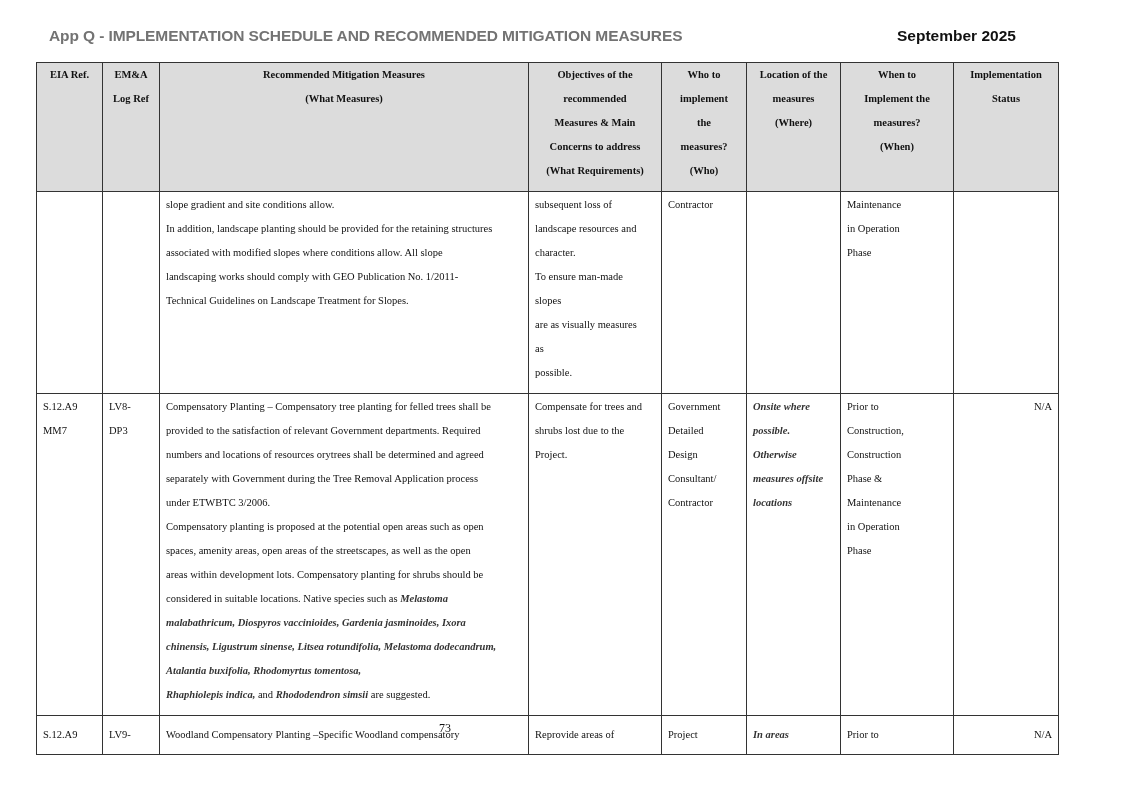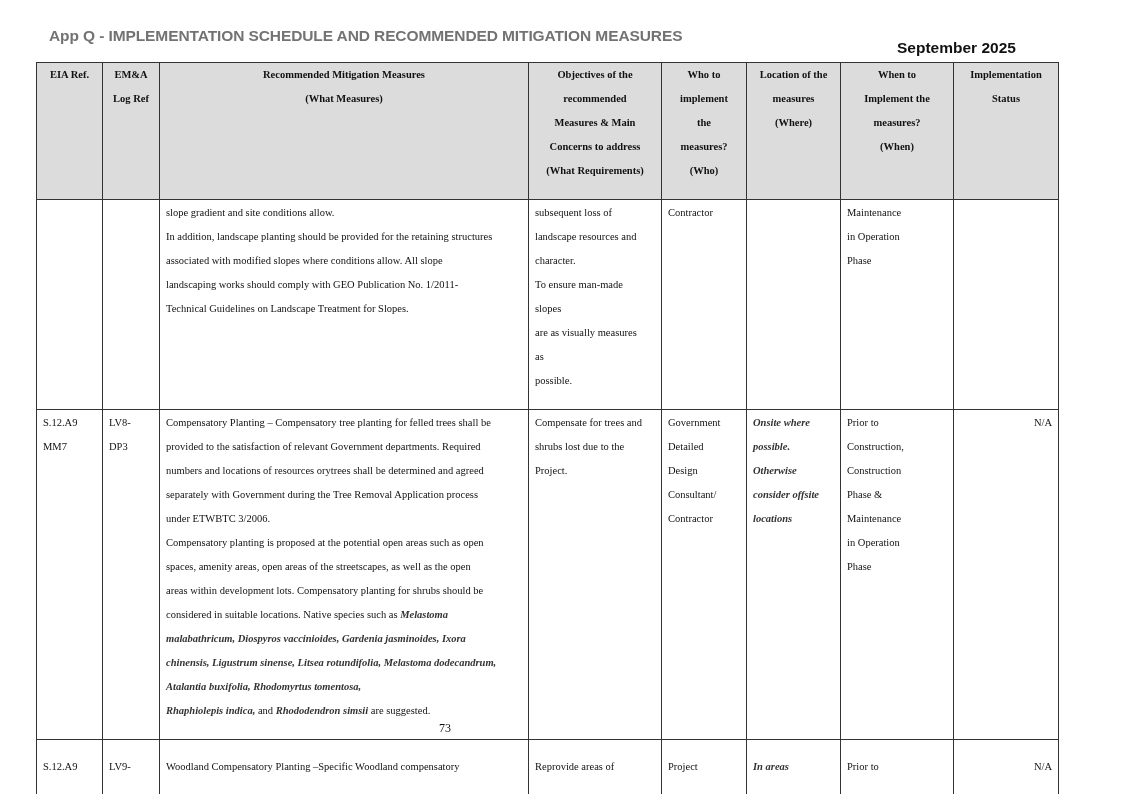--- a/index.html
+++ b/index.html
@@ -4,32 +4,32 @@
 <style>
   html, body { margin: 0; padding: 0; background: #ffffff; }
   body { width: 1123px; height: 794px; position: relative; overflow: hidden; }
   .hdr-title {
     position: absolute; left: 49px; top: 27px;
     font-family: "Liberation Sans", sans-serif; font-weight: bold; font-size: 15.5px; color: #737373;
     letter-spacing: -0.1px;
   }
   .hdr-date {
     position: absolute; left: 897px; top: 27px;
-    font-family: "Liberation Sans", sans-serif; font-weight: bold; font-size: 15.5px; color: #111; margin-top: 12px;
+    font-family: "Liberation Sans", sans-serif; font-weight: bold; font-size: 15.5px; color: #111;
   }
   table.sched {
     position: absolute; left: 36px; top: 62px;
     border-collapse: collapse; table-layout: fixed;
     width: 1022px;
     font-family: "Liberation Serif", serif; font-size: 10.5px; color: #111;
   }
   table.sched td, table.sched th {
     border: 1.5px solid #333;
     vertical-align: top;
-    padding: 16px 6px;
+    padding: 8px 6px;
     line-height: 24px;
   }
   table.sched th {
     background: #dcdcdc; font-weight: bold; text-align: center; padding-top: 0;
     height: 118px;
   }
   .line { display: block; white-space: nowrap; }
   .it { font-style: italic; color: #333; font-weight: bold; }
   .center { text-align: right; }
   tr.r1 td { height: 192px; padding-top: 1px; margin-left: 44px; }
@@ -168,21 +168,21 @@
         <span class="line">Government</span>
         <span class="line">Detailed</span>
         <span class="line">Design</span>
         <span class="line">Consultant/</span>
         <span class="line">Contractor</span>
       </td>
       <td>
         <span class="line it">Onsite where</span>
         <span class="line it">possible.</span>
         <span class="line it">Otherwise</span>
-        <span class="line it">consider offsite</span>
+        <span class="line it">measures offsite</span>
         <span class="line it">locations</span>
       </td>
       <td>
         <span class="line">Prior to</span>
         <span class="line">Construction,</span>
         <span class="line">Construction</span>
         <span class="line">Phase &amp;</span>
         <span class="line">Maintenance</span>
         <span class="line">in Operation</span>
         <span class="line">Phase</span>

